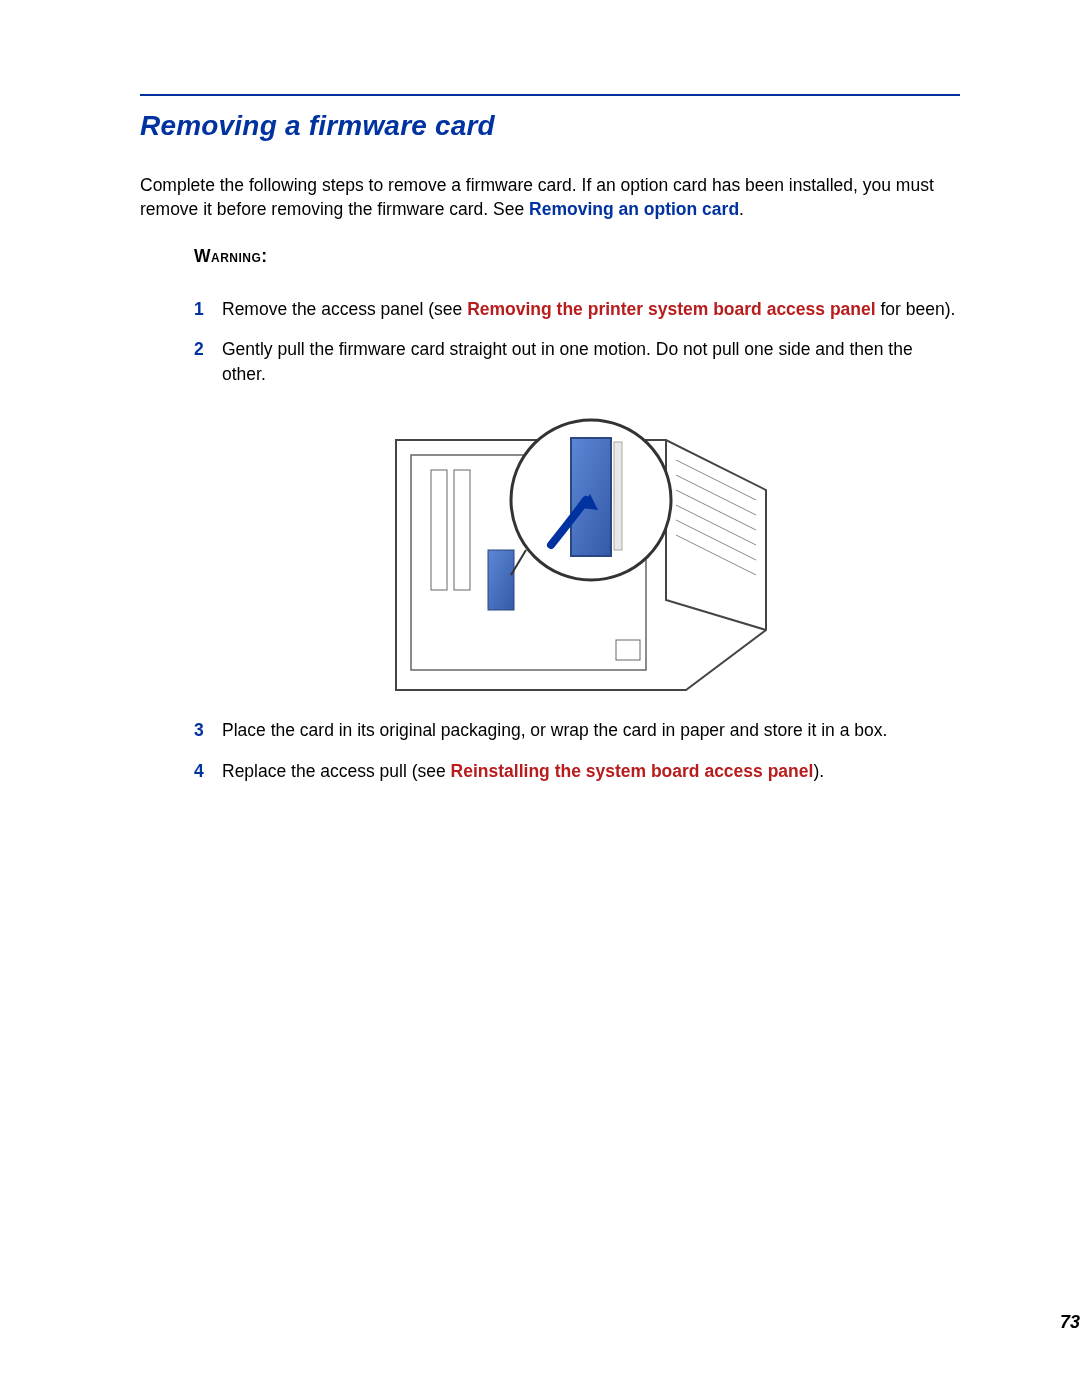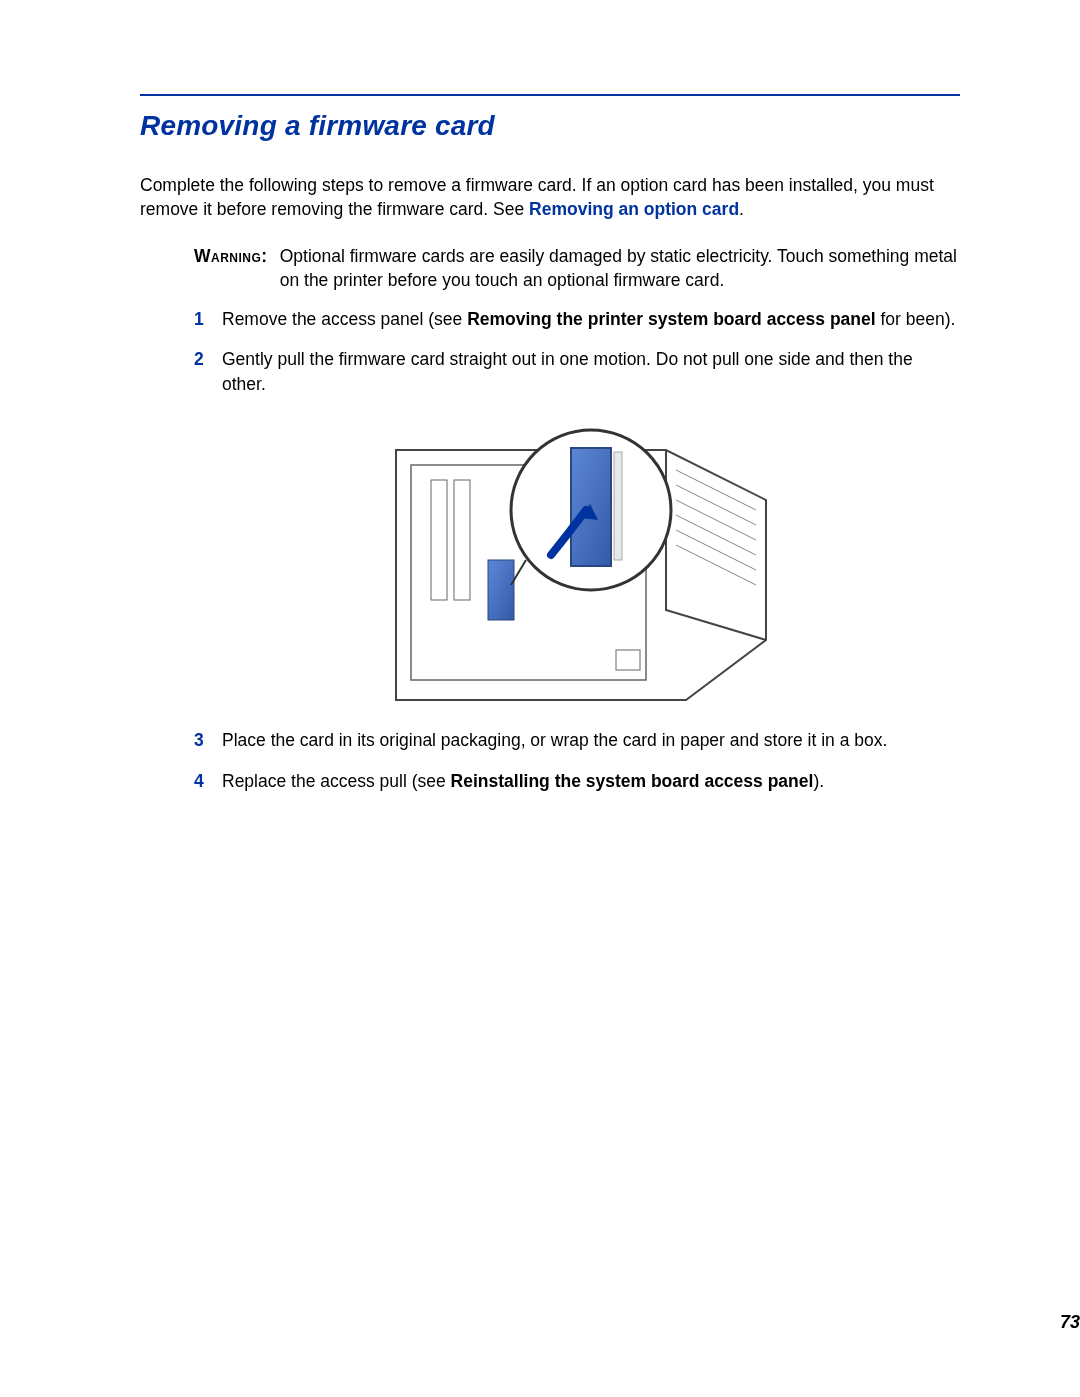--- a/index.html
+++ b/index.html
@@ -2,45 +2,44 @@
 <html><head>
 <meta charset="utf-8">
 <style>
   * { box-sizing: border-box; margin: 0; padding: 0; }
   html, body { width: 1080px; height: 1397px; background: #fff; font-family: Arial, Helvetica, sans-serif; }
   .page { position: relative; width: 1080px; height: 1397px; padding: 94px 120px 0 140px; }
   .rule { border-top: 2px solid #0033a0; margin-bottom: 14px; }
   .section-title { color: #0033a0; font-style: italic; font-weight: 700; font-size: 28px; letter-spacing: .2px; margin-bottom: 24px; }
   .intro { font-size: 17.5px; line-height: 1.35; color: #000; margin-top: 32px; }
   .intro .xref { color: #0033a0; font-weight: 700; }
-  .warning-block { display: flex; gap: 12px; margin: 24px 0 14px 54px; font-size: 17.5px; line-height: 1.35; }
+  .warning-block { display: flex; gap: 12px; margin: 24px 0 28px 54px; font-size: 17.5px; line-height: 1.35; }
   .warning-label { font-variant: small-caps; font-weight: 700; letter-spacing: .5px; white-space: nowrap; }
   ol.steps { list-style: none; counter-reset: step; margin-left: 54px; }
   ol.steps > li { position: relative; padding-left: 28px; margin-bottom: 16px; font-size: 17.5px; line-height: 1.4; }
   ol.steps > li::before { counter-increment: step; content: counter(step); position: absolute; left: 0; top: 0; color: #0033a0; font-weight: 700; font-size: 17.5px; }
-  ol.steps .xref { color: #000000; font-weight: 700; }
+  ol.steps .xref { color: #b91c1c; font-weight: 700; }
   .figure-wrap { display: flex; justify-content: center; margin: 14px 0 18px; }
   .figure { width: 430px; height: 300px; }
   .pagenum { position: absolute; bottom: 64px; left: 0; right: 0; text-align: right; font-style: italic; font-weight: 700; font-size: 18px; }
 </style>
 </head>
 <body>
 
 <div class="page">
   <div class="rule"></div>
   <h2 class="section-title">Removing a firmware card</h2>
 
   <p class="intro">
     <span>Complete the following steps to remove a firmware card. If an option card has been installed, you must remove it before removing the firmware card. See </span>
     <a class="xref">Removing an option card</a><span>.</span>
   </p>
 
   <div class="warning-block">
     <span class="warning-label">Warning:</span>
-    <span>Optional firmware cards are easily damaged by static electricity. Touch something metal on the printer before you touch an optional firmware card.</span>
   </div>
 
   <ol class="steps">
     <li>
       <span>Remove the access panel (see </span>
       <a class="xref">Removing the printer system board access panel</a>
       <span> for been).</span>
     </li>
     <li>
       <span>Gently pull the firmware card straight out in one motion. Do not pull one side and then the other.</span>

